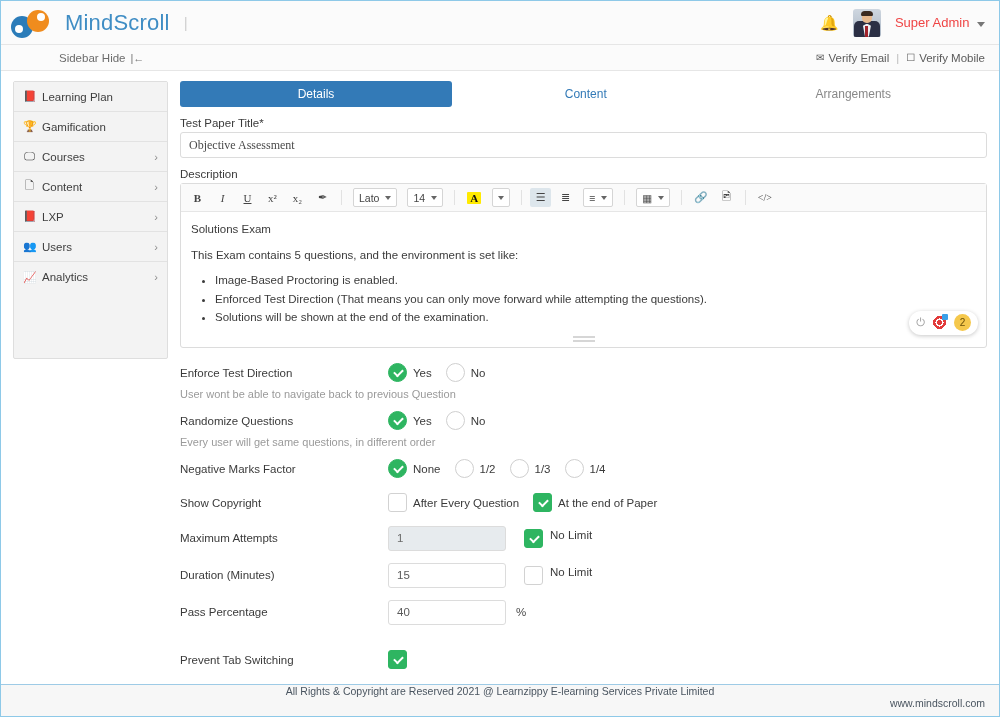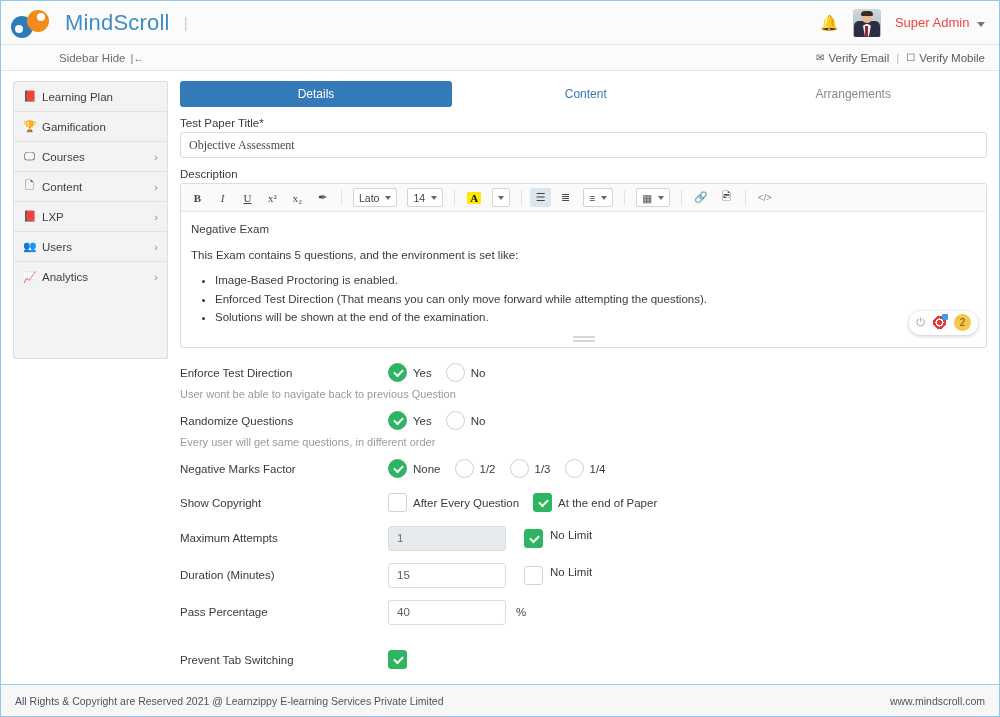--- a/index.html
+++ b/index.html
@@ -295,21 +295,21 @@
   }
   .file-name { font-size: 11.5px; color: #3a3a3a; }
 
   
   .footer {
     position: absolute; left: 0; right: 0; bottom: 0;
     height: 32px; background: #f7f7f7;
     border-top: 1px solid #9ecbe6;
     display: flex; align-items: center;
     padding: 0 14px;
-    font-size: 10.5px; color: #4a5560;
+    font-size: 10.5px; color: #4a5560; flex-direction: column;
   }
   .footer .right { margin-left: auto; color: #4a5560; }
 </style>
 </head>
 <body>
 
 <div id="app">
 
   <div class="topbar">
     <div class="brand">
@@ -445,21 +445,21 @@
             <span>▦</span>
             <span class="mini-caret"></span>
           </div>
           <div class="tb-sep"></div>
           <div class="tb-btn">🔗</div>
           <div class="tb-btn">🖻</div>
           <div class="tb-sep"></div>
           <div class="tb-btn" style="font-size:10px">&lt;/&gt;</div>
         </div>
         <div class="ed-body">
-          <p>Negative Exam</p>
+          <p>Solutions Exam</p>
           <p>This Exam contains 5 questions, and the environment is set like:</p>
           <ul>
             <li>Image-Based Proctoring is enabled.</li>
             <li>Enforced Test Direction (That means you can only move forward while attempting the questions).</li>
             <li>Solutions will be shown at the end of the examination.</li>
           </ul>
         </div>
         <div class="ed-widget">
           <span class="w-power">⏻</span>
           <span class="w-target"></span>

